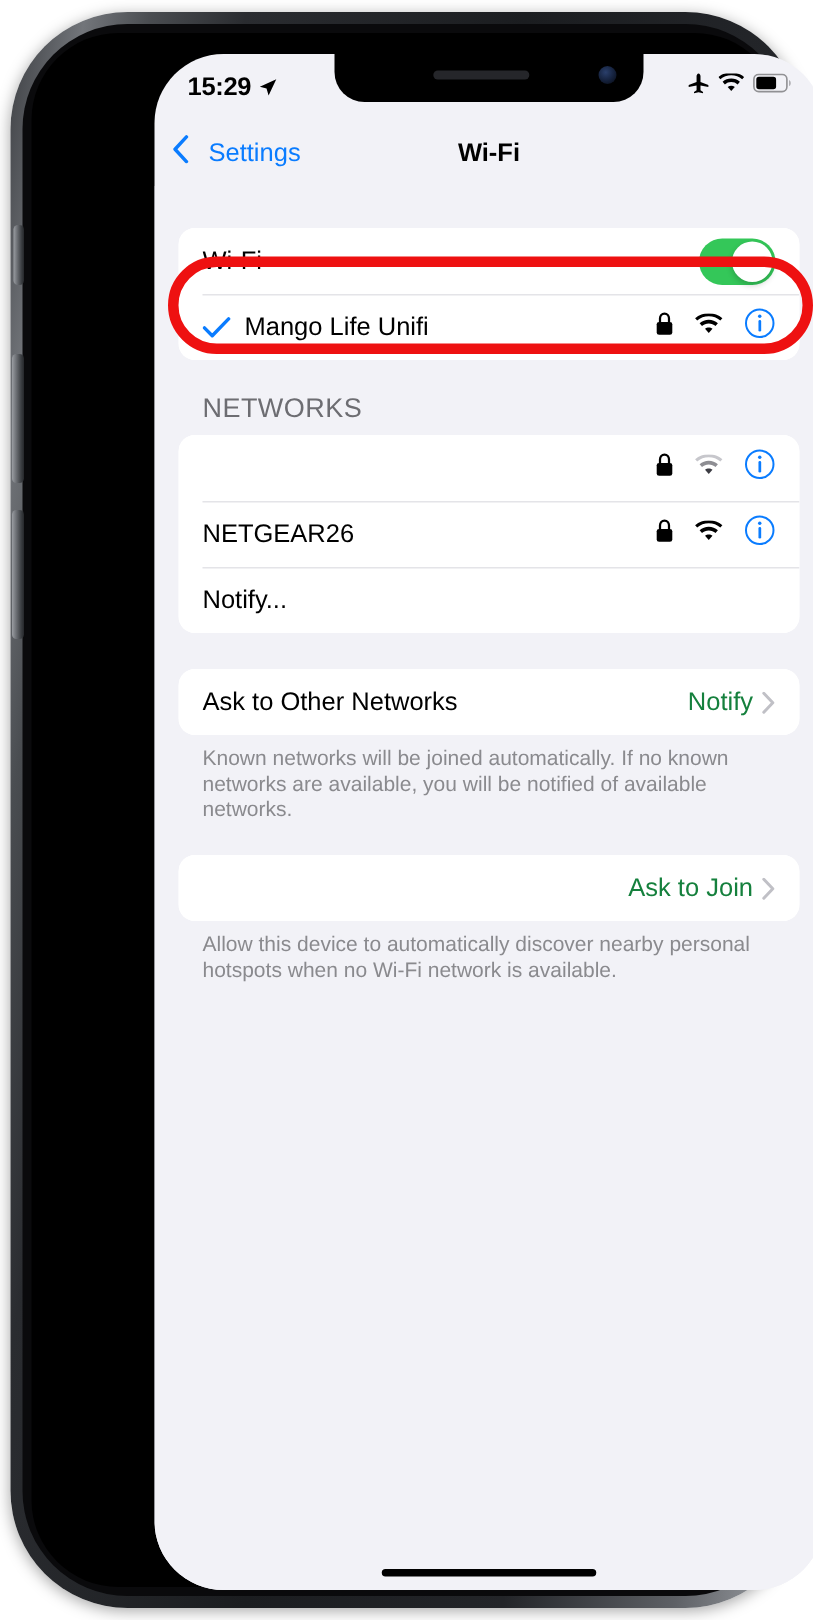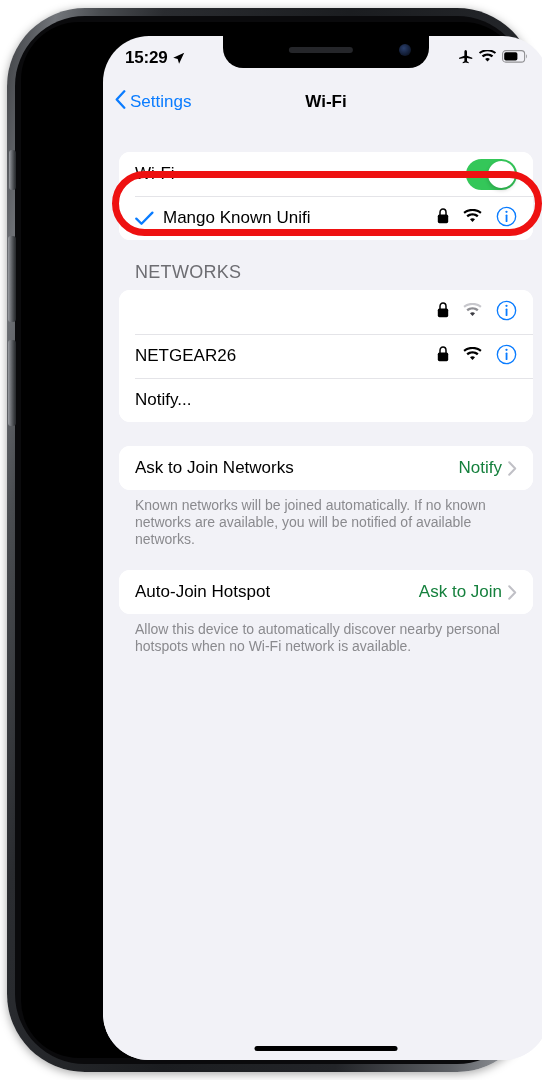--- a/index.html
+++ b/index.html
@@ -152,21 +152,21 @@
     height: 44px;
     z-index: 25;
   }
   #nav-back {
     position: absolute;
     left: 12px;
     top: 0;
     height: 44px;
     display: flex;
     align-items: center;
-    gap: 4px;
+    gap: 13px;
     color: #0a7cff;
     font-size: 17px;
     cursor: pointer;
   }
   #nav-title {
     position: absolute;
     left: 0;
     right: 0;
     top: 0;
     height: 44px;
@@ -387,21 +387,21 @@
             <span class="knob"></span>
           </span>
         </div>
 
         <div class="row">
           <span class="check-mark">
             <svg width="19" height="15" viewBox="0 0 19 15">
               <path d="M1.3 7.6 L6.5 12.8 L17.4 1.6" fill="none" stroke="#0a7cff" stroke-width="2.3" stroke-linecap="round" stroke-linejoin="round"></path>
             </svg>
           </span>
-          <span class="row-label">Mango Known Unifi</span>
+          <span class="row-label">Mango Life Unifi</span>
           <span class="row-spacer"></span>
           <span class="row-icons">
             <span>
               <svg width="12" height="16" viewBox="0 0 12 16">
                 <path d="M3 7 V4.4 C3 2.5 4.3 1 6 1 C7.7 1 9 2.5 9 4.4 V7" fill="none" stroke="#000" stroke-width="1.5"></path>
                 <rect x="0.8" y="6.6" width="10.4" height="8.6" rx="1.6" ry="1.6" fill="#000"></rect>
               </svg>
             </span>
             <span>
               <svg width="19" height="14" viewBox="0 0 19 14">
@@ -482,37 +482,36 @@
           <span class="row-label">Notify...</span>
           <span class="row-spacer"></span>
         </div>
 
       </div>
 
       <div class="spacer-24"></div>
 
       <div class="group">
         <div class="row">
-          <span class="row-label">Ask to Join Networks</span>
+          <span class="row-label">Ask to Other Networks</span>
           <span class="row-spacer"></span>
           <span class="row-value">Notify</span>
           <span class="chev">
             <svg width="9" height="15" viewBox="0 0 9 15">
               <path d="M1.2 1.2 L7.2 7.5 L1.2 13.8" fill="none" stroke="#c0c0c6" stroke-width="2" stroke-linecap="round" stroke-linejoin="round"></path>
             </svg>
           </span>
         </div>
       </div>
       <div class="footer-text">Known networks will be joined automatically. If no known networks are available, you will be notified of available networks.</div>
 
       <div class="spacer-22"></div>
 
       <div class="group">
         <div class="row">
-          <span class="row-label">Auto-Join Hotspot</span>
           <span class="row-spacer"></span>
           <span class="row-value">Ask to Join</span>
           <span class="chev">
             <svg width="9" height="15" viewBox="0 0 9 15">
               <path d="M1.2 1.2 L7.2 7.5 L1.2 13.8" fill="none" stroke="#c0c0c6" stroke-width="2" stroke-linecap="round" stroke-linejoin="round"></path>
             </svg>
           </span>
         </div>
       </div>
       <div class="footer-text">Allow this device to automatically discover nearby personal hotspots when no Wi-Fi network is available.</div>

